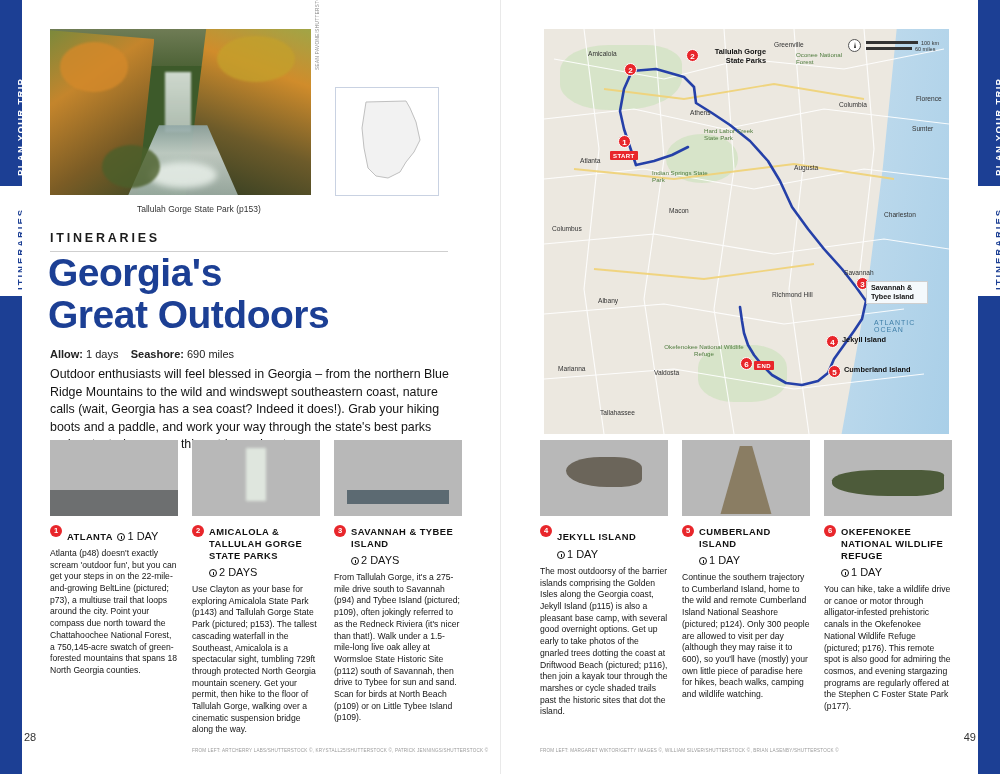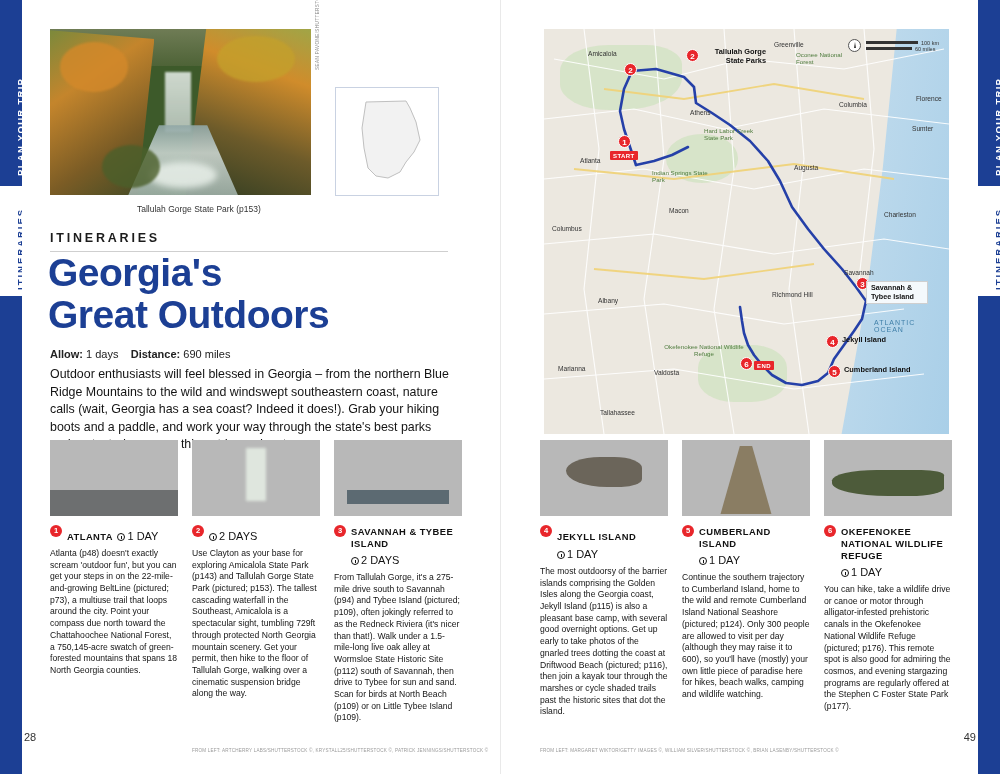--- a/index.html
+++ b/index.html
@@ -341,21 +341,21 @@
     <div class="itineraries-label">ITINERARIES</div>
     <div class="rule"></div>
     <h1 class="title">
       <span>Georgia's</span><br>
       <span>Great Outdoors</span>
     </h1>
     <div class="allow-line">
       <b>Allow:</b>
       <span>1 days</span>
       &nbsp;&nbsp;
-      <b>Distance:</b>
+      <b>Seashore:</b>
       <span>690 miles</span>
     </div>
     <div class="intro">Outdoor enthusiasts will feel blessed in Georgia – from the northern Blue Ridge Mountains to the wild and windswept southeastern coast, nature calls (wait, Georgia has a sea coast? Indeed it does!). Grab your hiking boots and a paddle, and work your way through the state's best parks and protected areas on this outdoor adventure.</div>
 
     <div class="bigmap">
       <div class="land"></div>
       <div class="green1"></div>
       <div class="green2"></div>
       <div class="green3"></div>
       <div class="sea"></div>
@@ -452,20 +452,21 @@
           <h3 style="display:inline;">ATLANTA</h3>
           <span class="dur"><span class="clock"></span><span>1 DAY</span></span>
         </div>
         <p>Atlanta (p48) doesn't exactly scream 'outdoor fun', but you can get your steps in on the 22-mile-and-growing BeltLine (pictured; p73), a multiuse trail that loops around the city. Point your compass due north toward the Chattahoochee National Forest, a 750,145-acre swatch of green-forested mountains that spans 18 North Georgia counties.</p>
       </div>
 
       <div class="card" style="left:170px; top:0;">
         <div class="thumb t-falls"></div>
         <div style="position:relative; margin-top:10px; padding-left:17px;">
           <div class="badge" style="top:-1px;">2</div>
+          <h3>AMICALOLA &amp; TALLULAH GORGE STATE PARKS</h3>
           <span class="dur"><span class="clock"></span><span>2 DAYS</span></span>
         </div>
         <p>Use Clayton as your base for exploring Amicalola State Park (p143) and Tallulah Gorge State Park (pictured; p153). The tallest cascading waterfall in the Southeast, Amicalola is a spectacular sight, tumbling 729ft through protected North Georgia mountain scenery. Get your permit, then hike to the floor of Tallulah Gorge, walking over a cinematic suspension bridge along the way.</p>
       </div>
 
       <div class="card" style="left:312px; top:0;">
         <div class="thumb t-boats"></div>
         <div style="position:relative; margin-top:10px; padding-left:17px;">
           <div class="badge" style="top:-1px;">3</div>
           <h3>SAVANNAH &amp; TYBEE ISLAND</h3>

